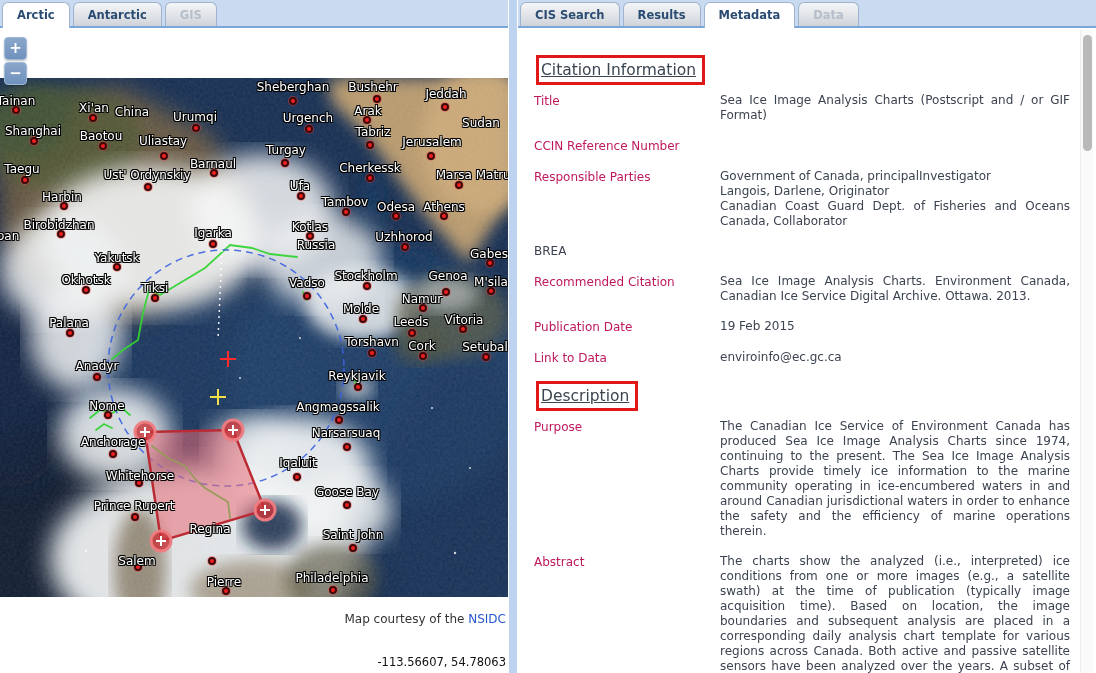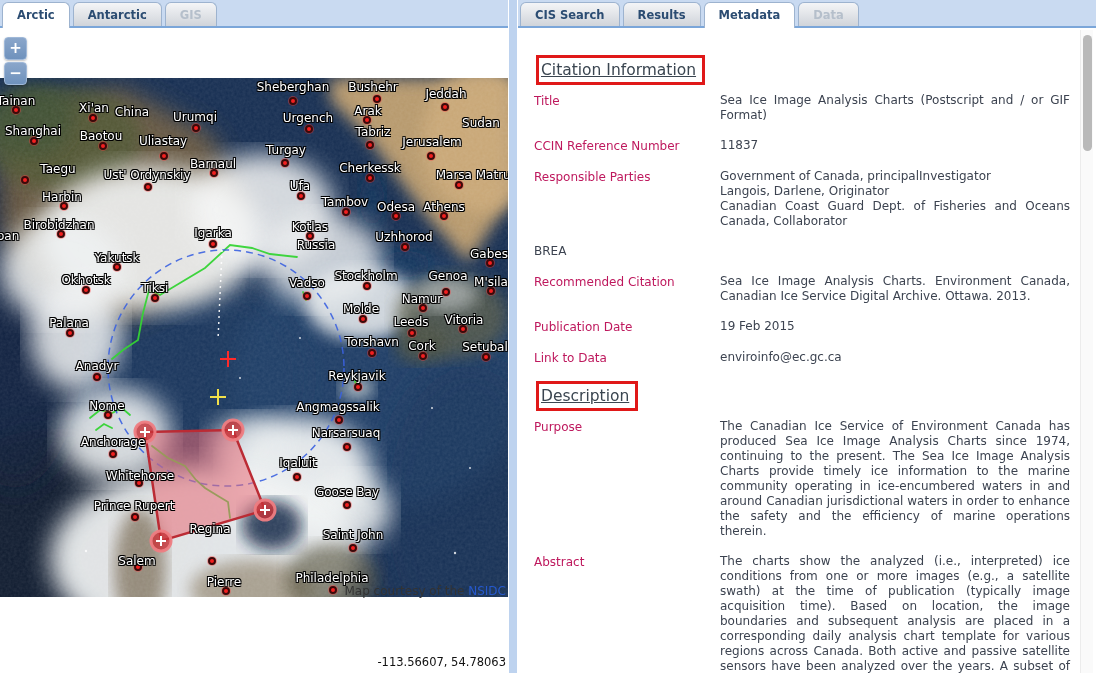--- a/index.html
+++ b/index.html
@@ -166,21 +166,21 @@
             <path d="M220,281 L236,281 M228,273 L228,289" stroke="#ff2a2a" stroke-width="2"></path>
             <path d="M210,319 L226,319 M218,311 L218,327" stroke="#f2e04a" stroke-width="2"></path>
           </g>
       </svg>
       <div id="map-labels">
           <div class="map-marker" style="left: 16px; top: 32px;"></div>
           <div class="map-label" style="left: 16px; top: 23px;">Tainan</div>
           <div class="map-marker" style="left: 34px; top: 63px;"></div>
           <div class="map-label" style="left: 33px; top: 53px;">Shanghai</div>
           <div class="map-marker" style="left: 25px; top: 102px;"></div>
-          <div class="map-label" style="left: 22px; top: 91px; margin-left: 36px;">Taegu</div>
+          <div class="map-label" style="left: 22px; top: 91px;">Taegu</div>
           <div class="map-marker" style="left: 93px; top: 40px;"></div>
           <div class="map-label" style="left: 94px; top: 30px;">Xi'an</div>
           <div class="map-marker" style="left: 103px; top: 68px;"></div>
           <div class="map-label" style="left: 101px; top: 58px;">Baotou</div>
           <div class="map-marker" style="left: 196px; top: 50px;"></div>
           <div class="map-label" style="left: 195px; top: 39px;">Urumqi</div>
           <div class="map-marker" style="left: 164px; top: 78px;"></div>
           <div class="map-label" style="left: 163px; top: 63px;">Uliastay</div>
           <div class="map-marker" style="left: 214px; top: 95px;"></div>
           <div class="map-label" style="left: 213px; top: 86px;">Barnaul</div>
@@ -286,42 +286,41 @@
           <div class="map-label" style="left: 353px; top: 457px;">Saint John</div>
           <div class="map-marker" style="left: 333px; top: 512px;"></div>
           <div class="map-label" style="left: 332px; top: 500px;">Philadelphia</div>
           <div class="map-label" style="left: 132px; top: 34px;">China</div>
           <div class="map-label" style="left: 481px; top: 45px;">Sudan</div>
           <div class="map-label" style="left: 316px; top: 167px;">Russia</div>
           <div class="map-label" style="left: 8px; top: 158px;">pan</div>
         </div>
     </div>
 
-    <div class="map-footer" style="top:584px">
+    <div class="map-footer" style="top:612px">
       <span>Map courtesy of the </span><span class="nsidc-link">NSIDC</span>
     </div>
     <div class="map-footer coords" style="top:655px">-113.56607, 54.78063</div>
   </div>
 
   <div class="divider"></div>
 
   <div class="right-panel">
     <div class="tabstrip" id="right-tabs">
         <div class="tab ">CIS Search</div>
         <div class="tab ">Results</div>
         <div class="tab active">Metadata</div>
         <div class="tab disabled">Data</div>
       </div>
     <div class="meta-content" id="meta-content">
         <div class="meta-section"><div class="annotation-box" style="border-color: rgb(224, 24, 24); margin-top: 23px;"><a class="section-heading">Citation Information</a></div><div class="meta-row">
             <div class="meta-label">Title</div>
             <div class="meta-value">Sea Ice Image Analysis Charts (Postscript and / or GIF Format)</div>
           </div><div class="meta-row">
             <div class="meta-label">CCIN Reference Number</div>
-            <div class="meta-value">11837</div>
           </div><div class="meta-row">
             <div class="meta-label">Responsible Parties</div>
             <div class="meta-value">Government of Canada, principalInvestigator
 Langois, Darlene, Originator
 Canadian Coast Guard Dept. of Fisheries and Oceans Canada, Collaborator</div>
           </div><div class="meta-row">
             <div class="meta-value">BREA</div>
           </div><div class="meta-row">
             <div class="meta-label">Recommended Citation</div>
             <div class="meta-value">Sea Ice Image Analysis Charts. Environment Canada, Canadian Ice Service Digital Archive. Ottawa. 2013.</div>

